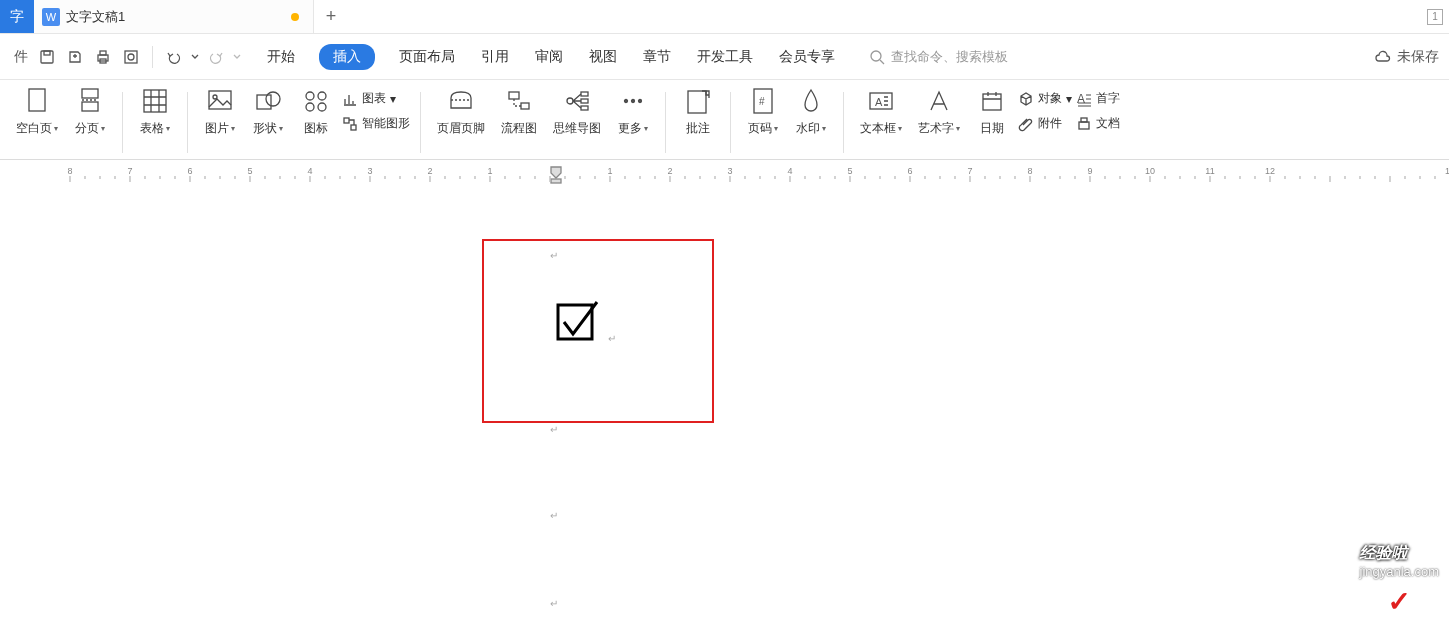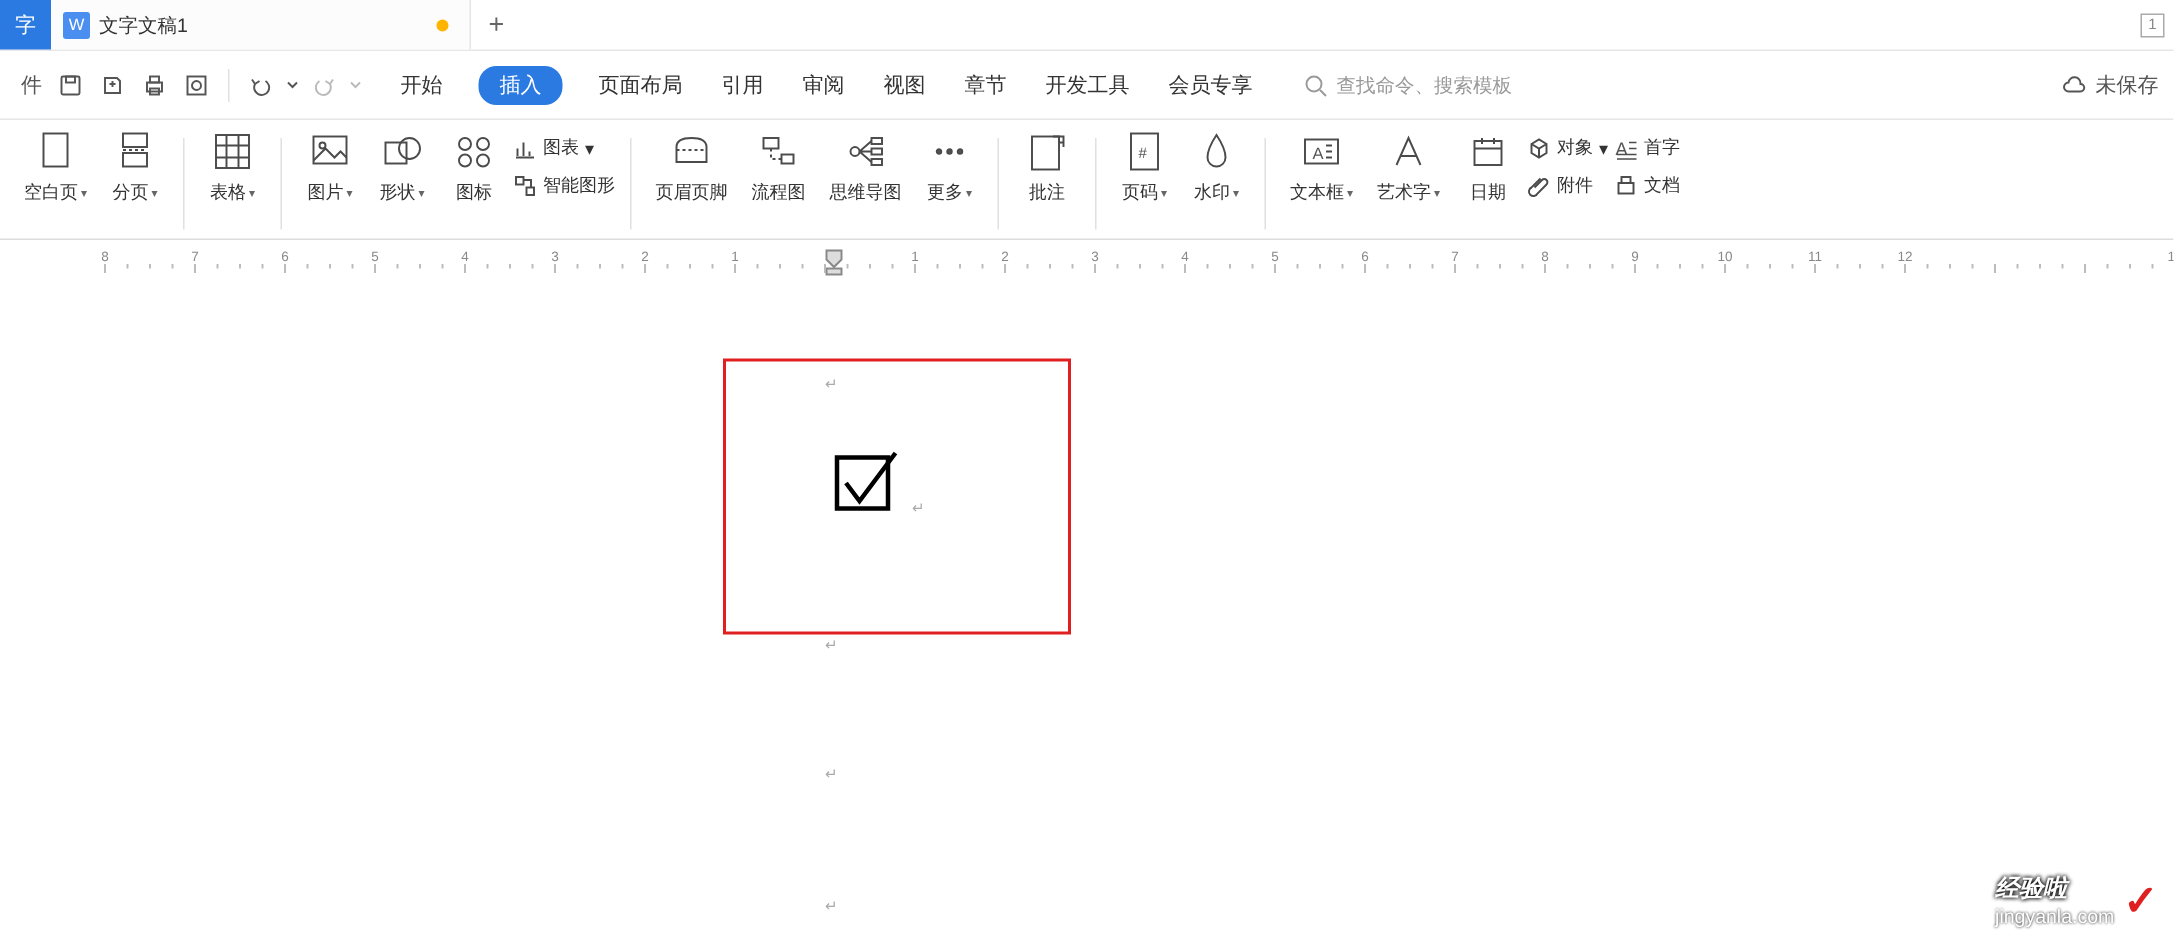--- a/index.html
+++ b/index.html
@@ -49,21 +49,21 @@
 
   
   .canvas{position:relative;height:436px;background:#fff;}
   .redbox{position:absolute;left:482px;top:51px;width:232px;height:184px;border:2px solid #e02020;}
   .checkbox-sym{position:absolute;left:555px;top:110px;width:44px;height:44px;}
   .checkbox-sym rect{stroke:#000;stroke-width:3;}
   .checkbox-sym path{stroke:#000;stroke-width:3;}
   .tiny-mark{position:absolute;font-size:10px;color:#aaa;}
 
   
-  .wm{position:absolute;right:10px;bottom:6px;display:flex;align-items:center;gap:6px;}
+  .wm{position:absolute;right:10px;bottom:6px;display:flex;align-items:center;gap:6px;flex-direction:column;}
   .wm-txt{color:#fff;font-weight:bold;font-size:16px;text-shadow:0 0 3px #000,0 0 3px #000; font-style:italic;}
   .wm-sub{color:#fff;font-size:13px;text-shadow:0 0 2px #000;}
   .wm-check{font-size:28px;color:#e02020;font-weight:bold;}
 </style>
 </head>
 <body>
 
 <div class="tab-bar">
   <div class="home-btn">字</div>
   <div class="doc-tab">

